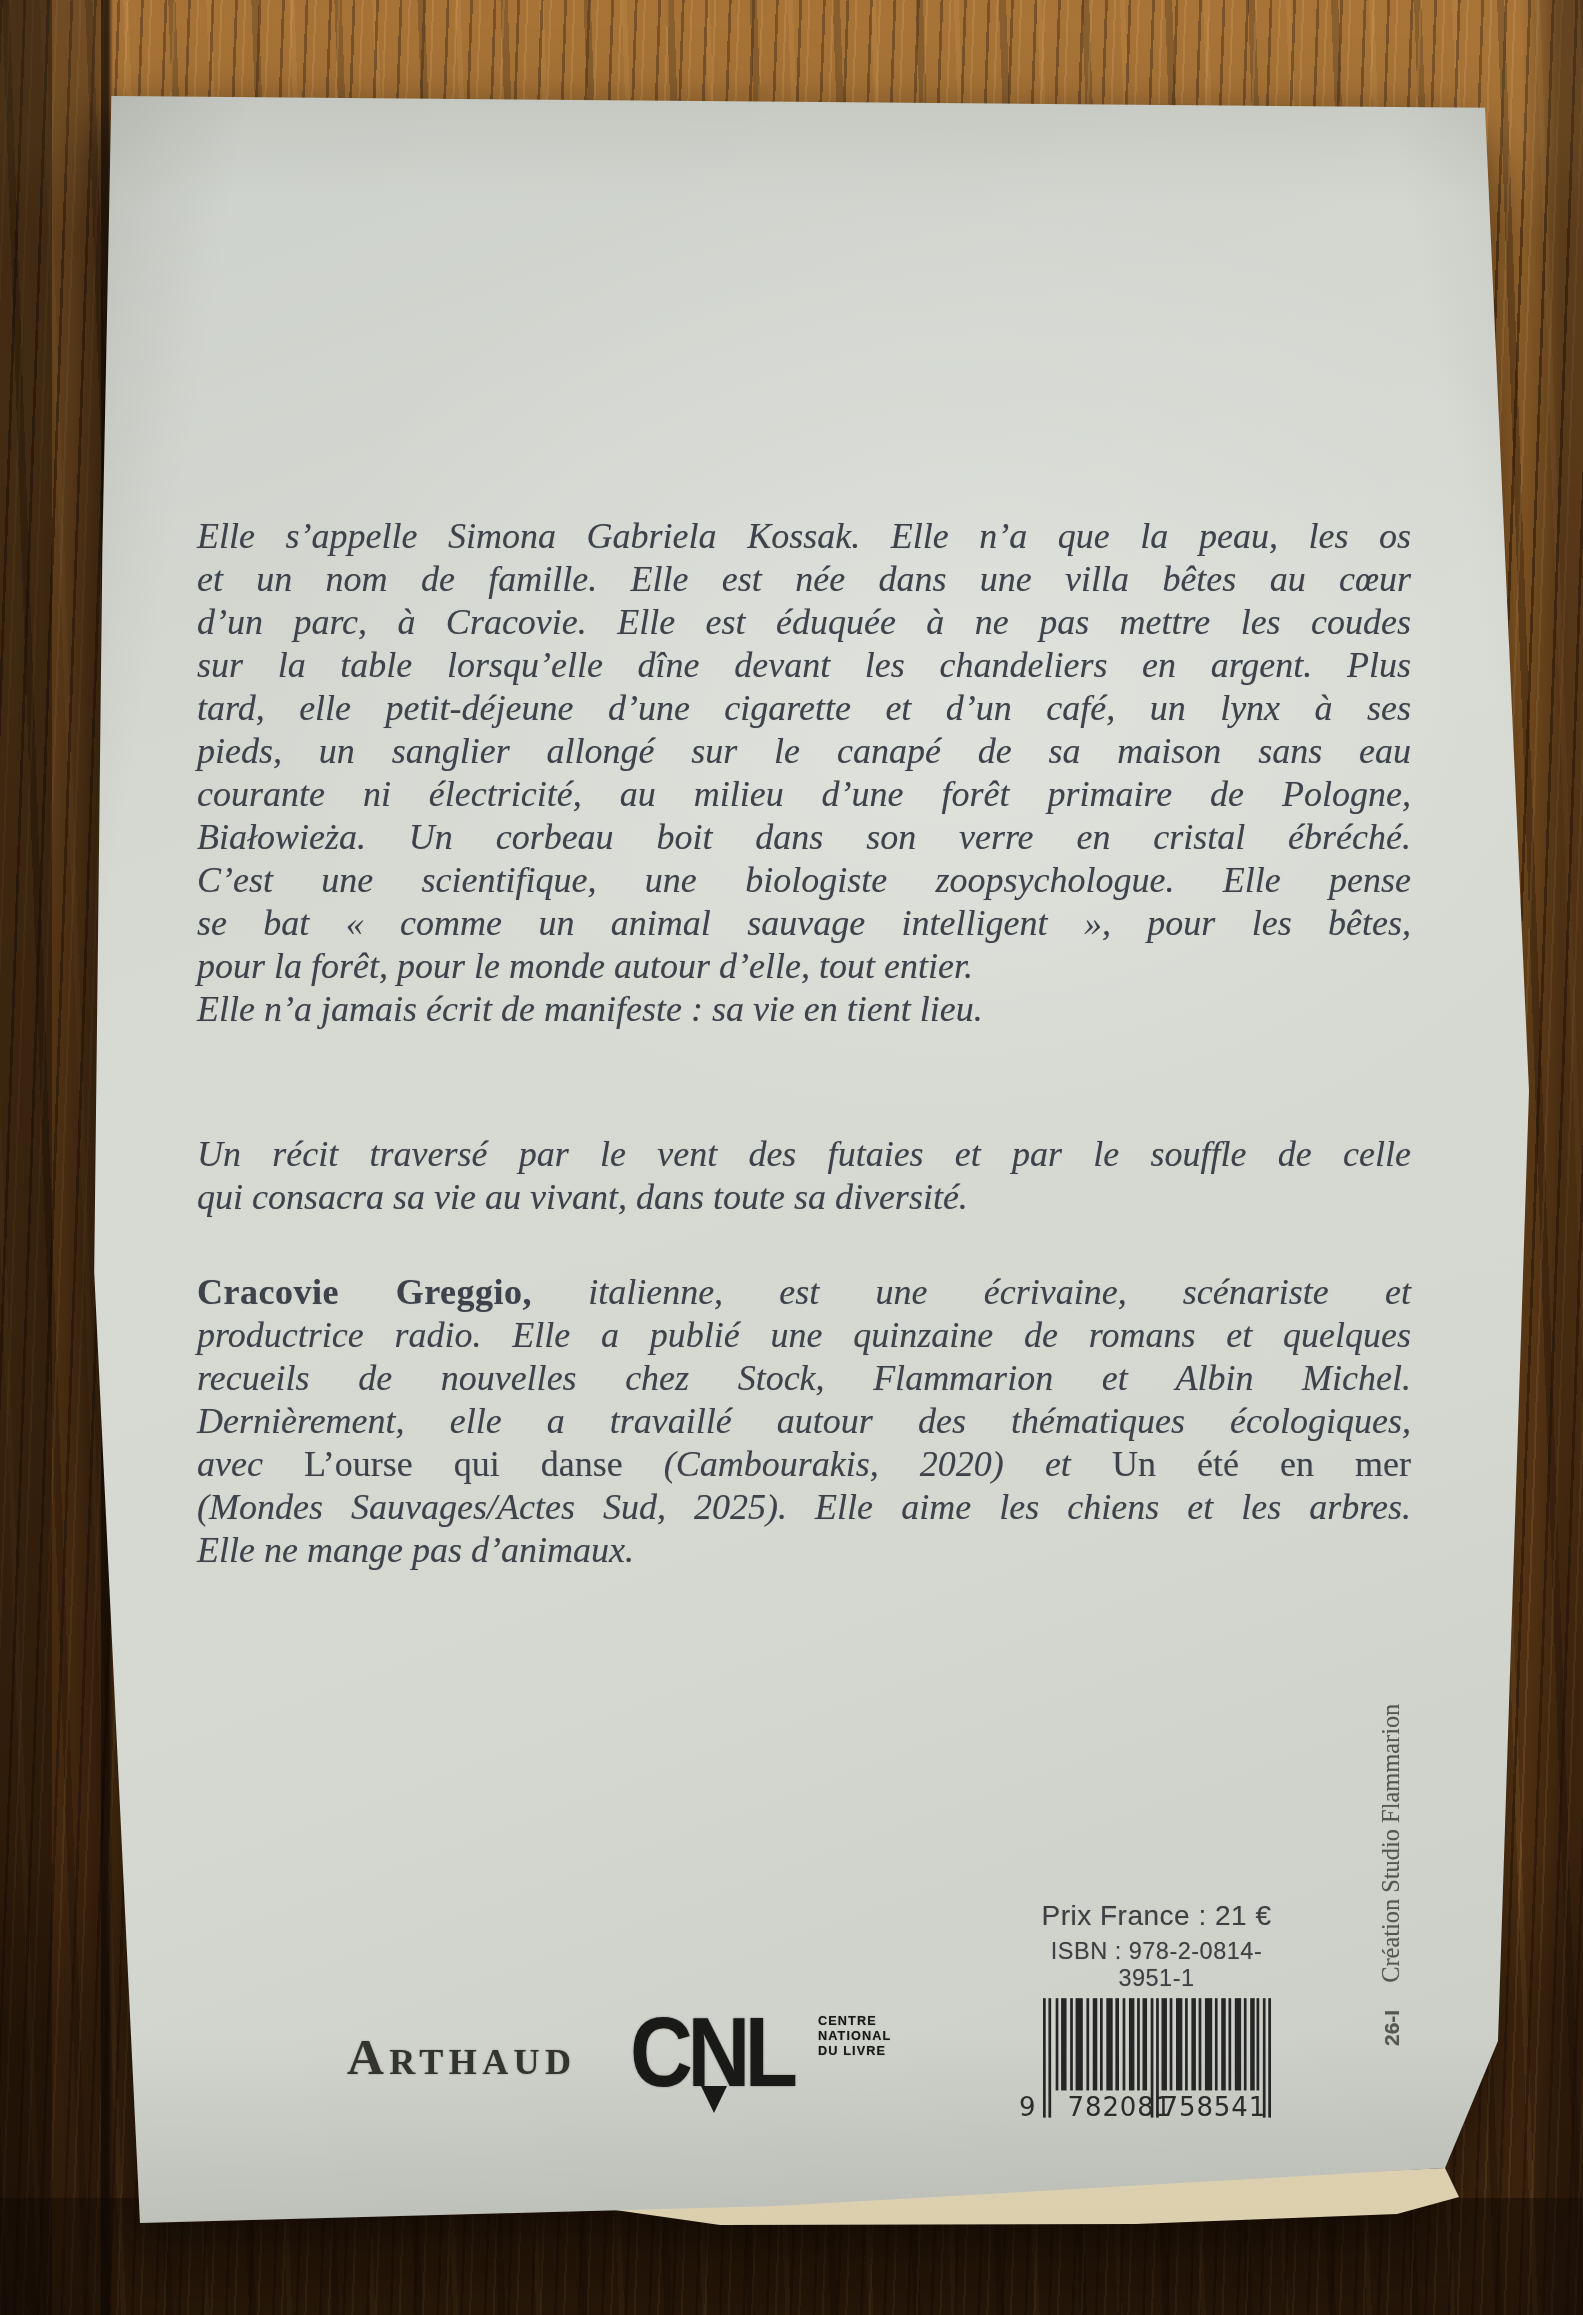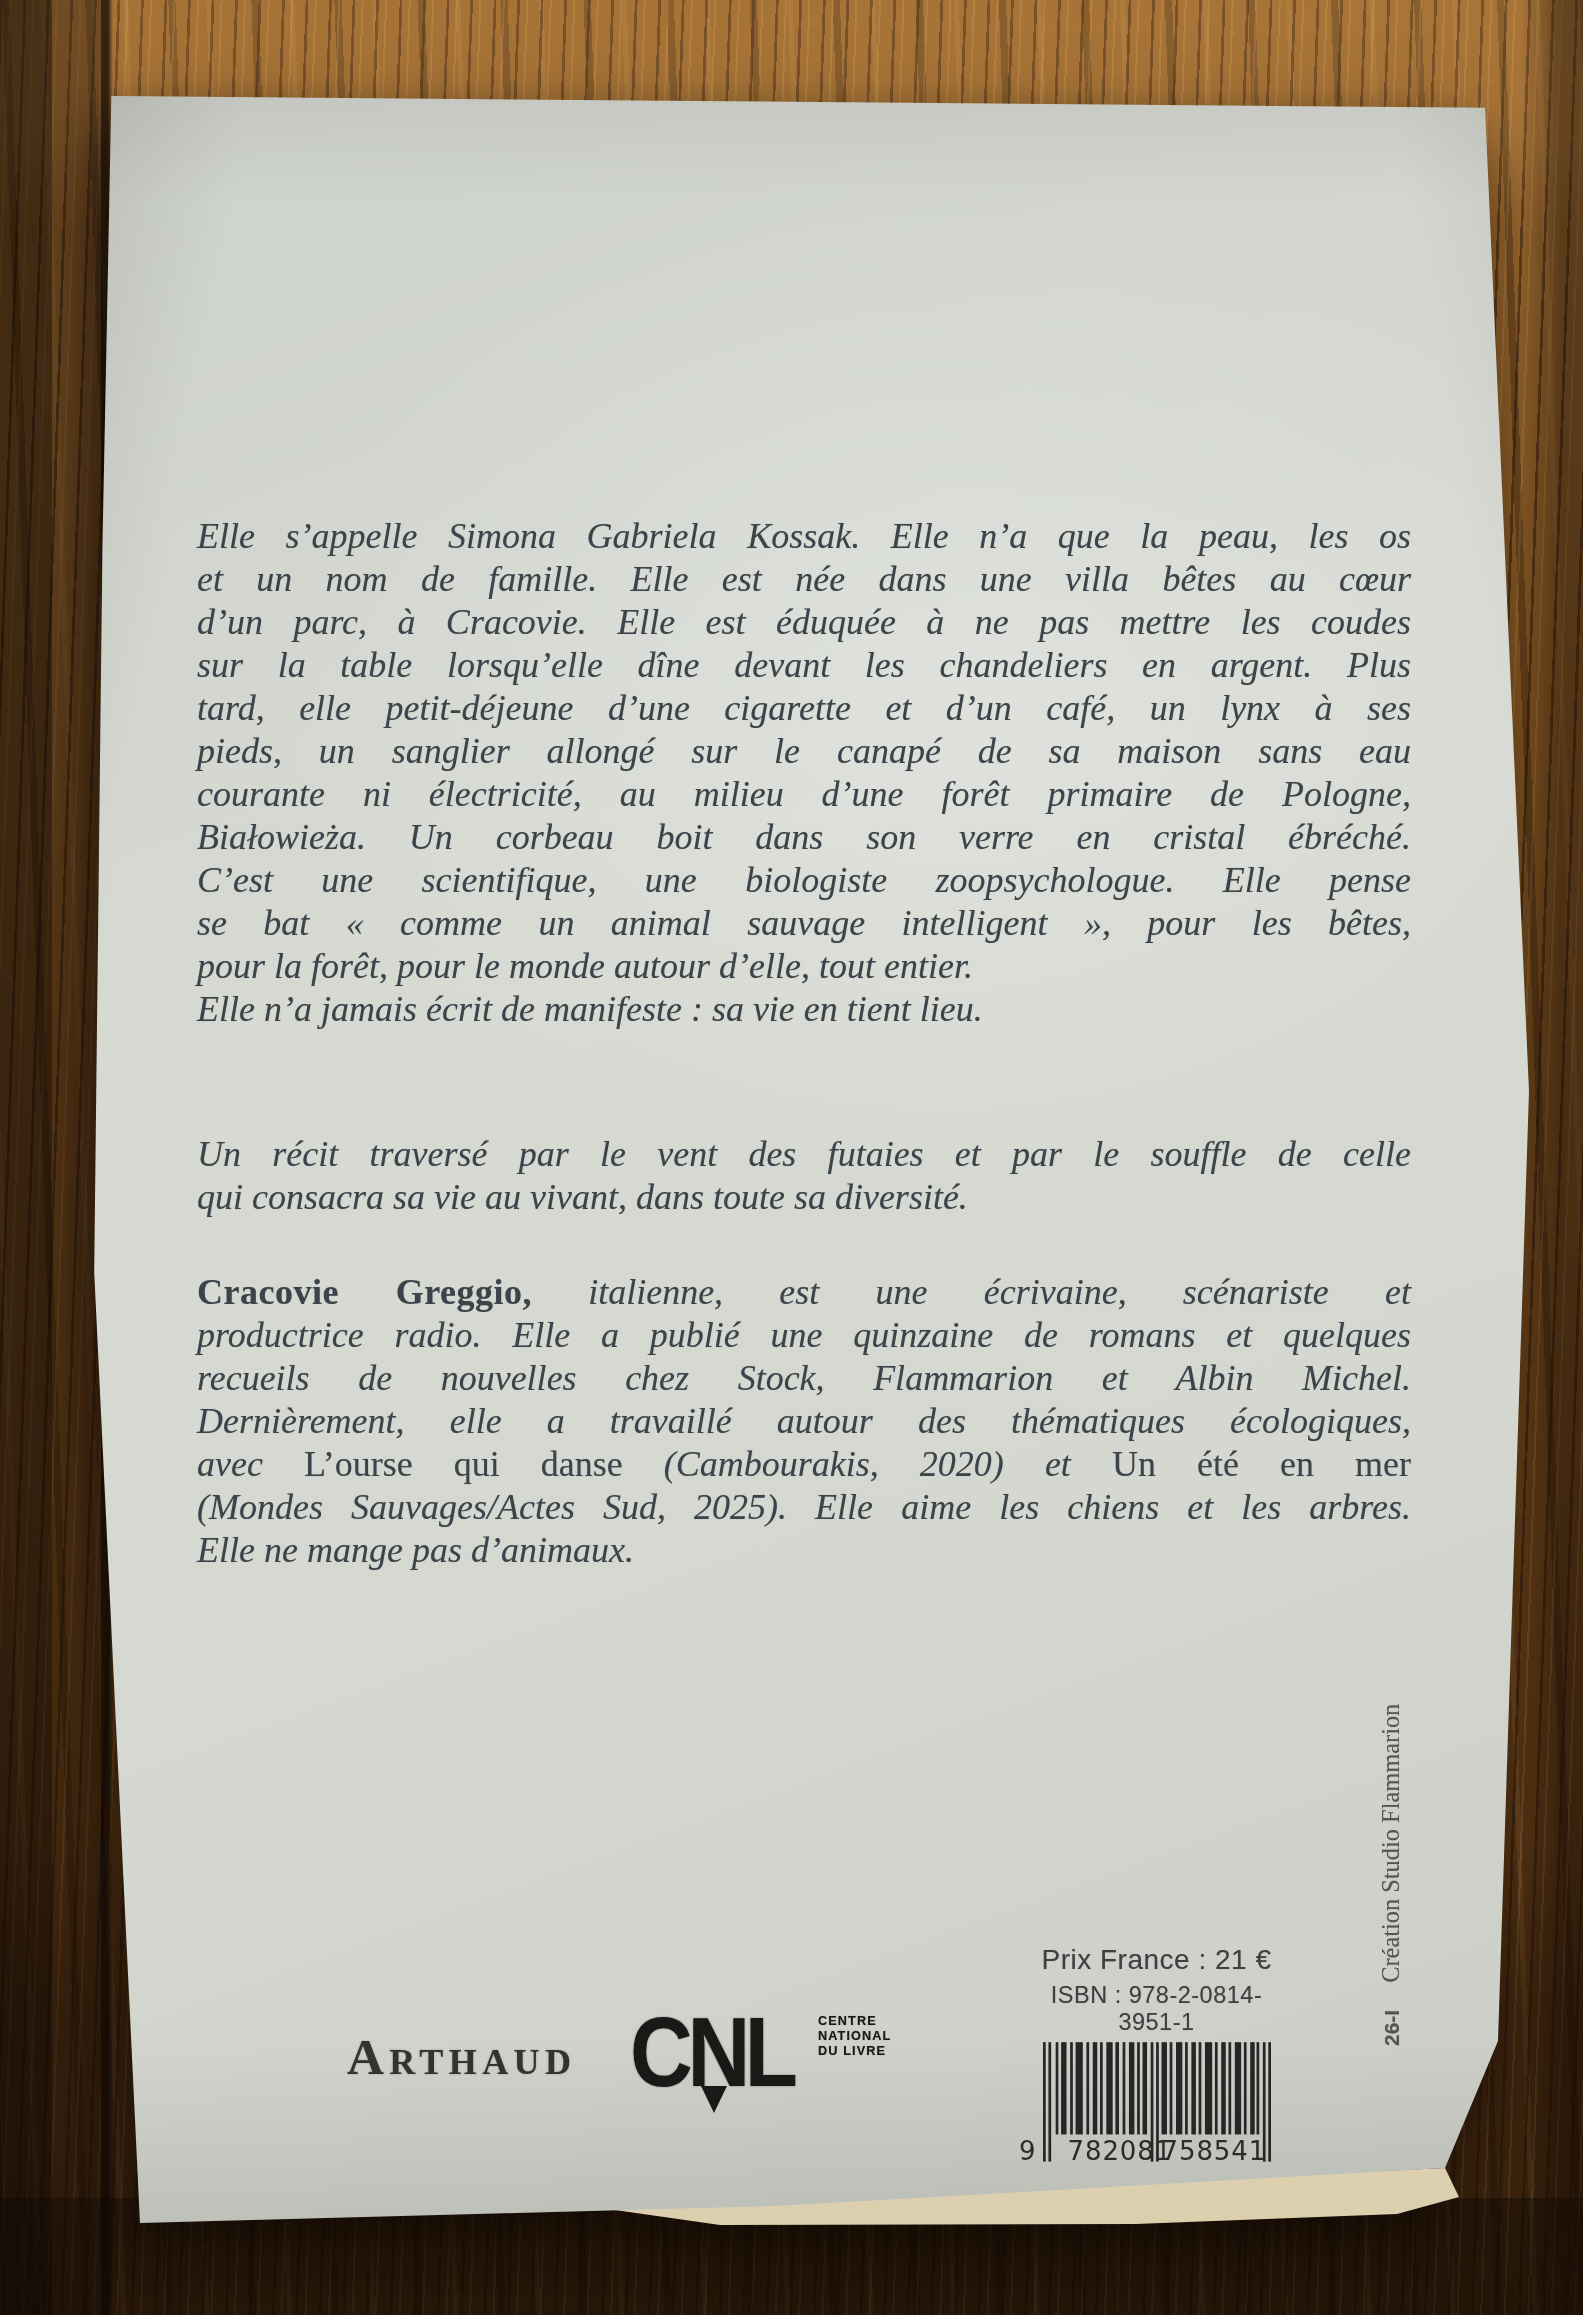--- a/index.html
+++ b/index.html
@@ -41,21 +41,21 @@
   .arthaud .rest{font-size:36px;}
   .cnl{position:absolute;left:543px;top:1907px;width:289px;height:109px;color:#191918;}
   .cnl .mark{position:absolute;left:0;top:-7.2px;font-family:"Liberation Sans",sans-serif;
     font-weight:900;font-size:87px;letter-spacing:-5.4px;transform:scaleY(1.12);transform-origin:top left;
     text-shadow:0 0 1.8px rgba(25,25,24,.5);}
   .cnl .nDrop{position:absolute;left:71px;top:83px;width:0;height:0;
     border-left:13.6px solid transparent;border-right:13.6px solid transparent;border-top:27px solid #191918;}
   .cnl .cap{position:absolute;left:188px;top:11px;font-family:"Liberation Sans",sans-serif;
     font-weight:700;font-size:12.7px;line-height:15px;letter-spacing:1.1px;text-shadow:0 0 0.9px rgba(25,25,24,.5);}
   .pricecol{position:absolute;left:934px;top:1804px;width:271px;text-align:center;
-    font-family:"Liberation Sans",sans-serif;color:#3f4043;margin-top:44px;}
+    font-family:"Liberation Sans",sans-serif;color:#3f4043;}
   .price{font-size:28px;letter-spacing:0.5px;text-shadow:0 0 0.9px rgba(63,64,67,.4);}
   .isbn{font-size:23.5px;margin-top:6.3px;letter-spacing:0.5px;text-shadow:0 0 0.9px rgba(63,64,67,.4);}
   .bc{position:relative;width:228px;height:154px;margin:5.4px auto 0;}
   .bc svg{position:absolute;left:0;top:0;}
   .bc .digits{position:absolute;left:0;top:94px;width:228px;height:33px;
     font-family:"DejaVu Sans",sans-serif;font-size:26px;color:#2c2c2c;}
   .bc .d9{position:absolute;left:-23.5px;top:0;}
   .bc .g1{position:absolute;left:25px;width:96px;text-align:center;letter-spacing:0.9px;}
   .bc .g2{position:absolute;left:119px;width:96px;text-align:center;letter-spacing:0.9px;}
   .side{position:absolute;left:1290px;top:1950px;width:389px;transform:rotate(-90deg);

